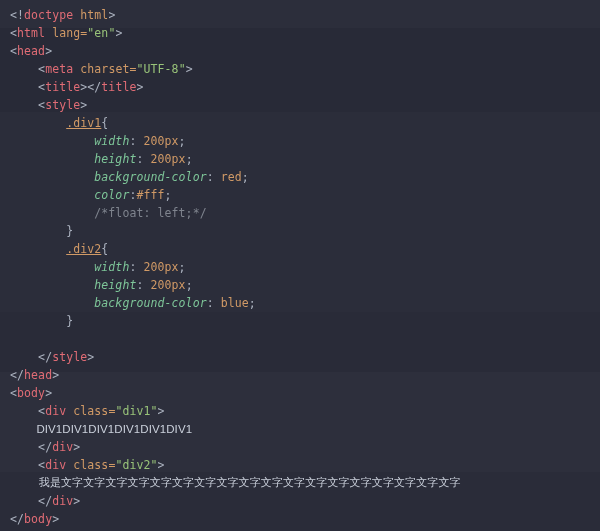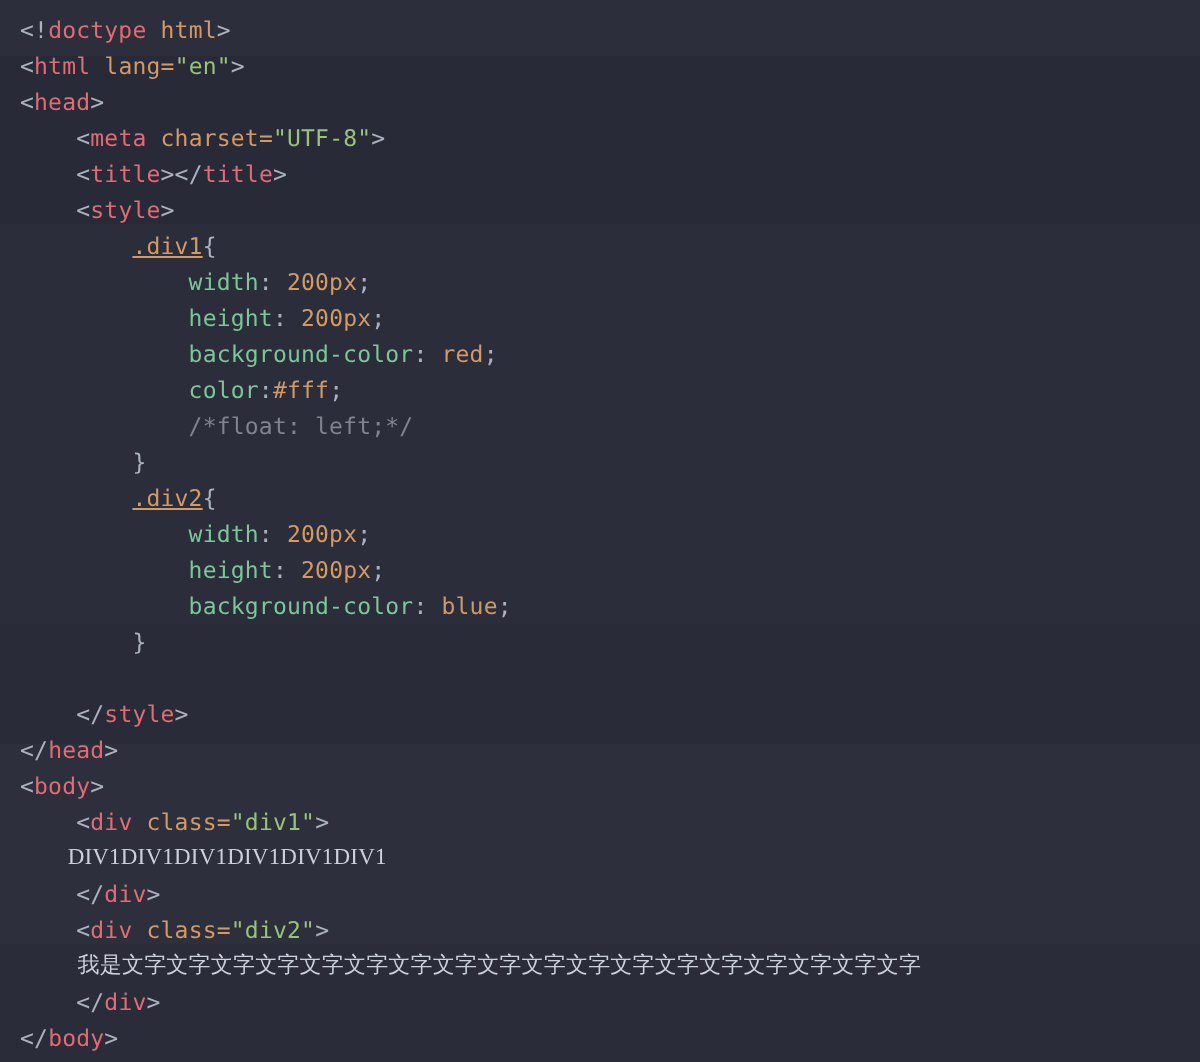--- a/index.html
+++ b/index.html
@@ -48,28 +48,28 @@
   .line {
     height: 18px;
     white-space: pre;
   }
   
   .tag      { color: #e06c75; }
   .punct    { color: #abb2bf; }
   .attr     { color: #d19a66; }
   .str      { color: #98c379; }
   .sel      { color: #d19a66; text-decoration: underline; }
-  .propname { color: #7ec699; }
+  .propname { color: #7ec699; font-style: italic; }
   .val      { color: #d19a66; }
   .comment  { color: #7f848e; }
   .plain    { color: #cbd1dc; }
   .brace    { color: #abb2bf; }
 
   .text-line {
-    font-family: Liberation Serif, serif;
+    font-family: Liberation Sans, sans-serif;
     color: #d7dbe4;
     font-size: 11.5px;
   }
   .cjk-line {
     font-family: "DejaVu Sans", "Liberation Sans", sans-serif;
     color: #d7dbe4;
     font-size: 11px;
   }
 </style>
 </head>

